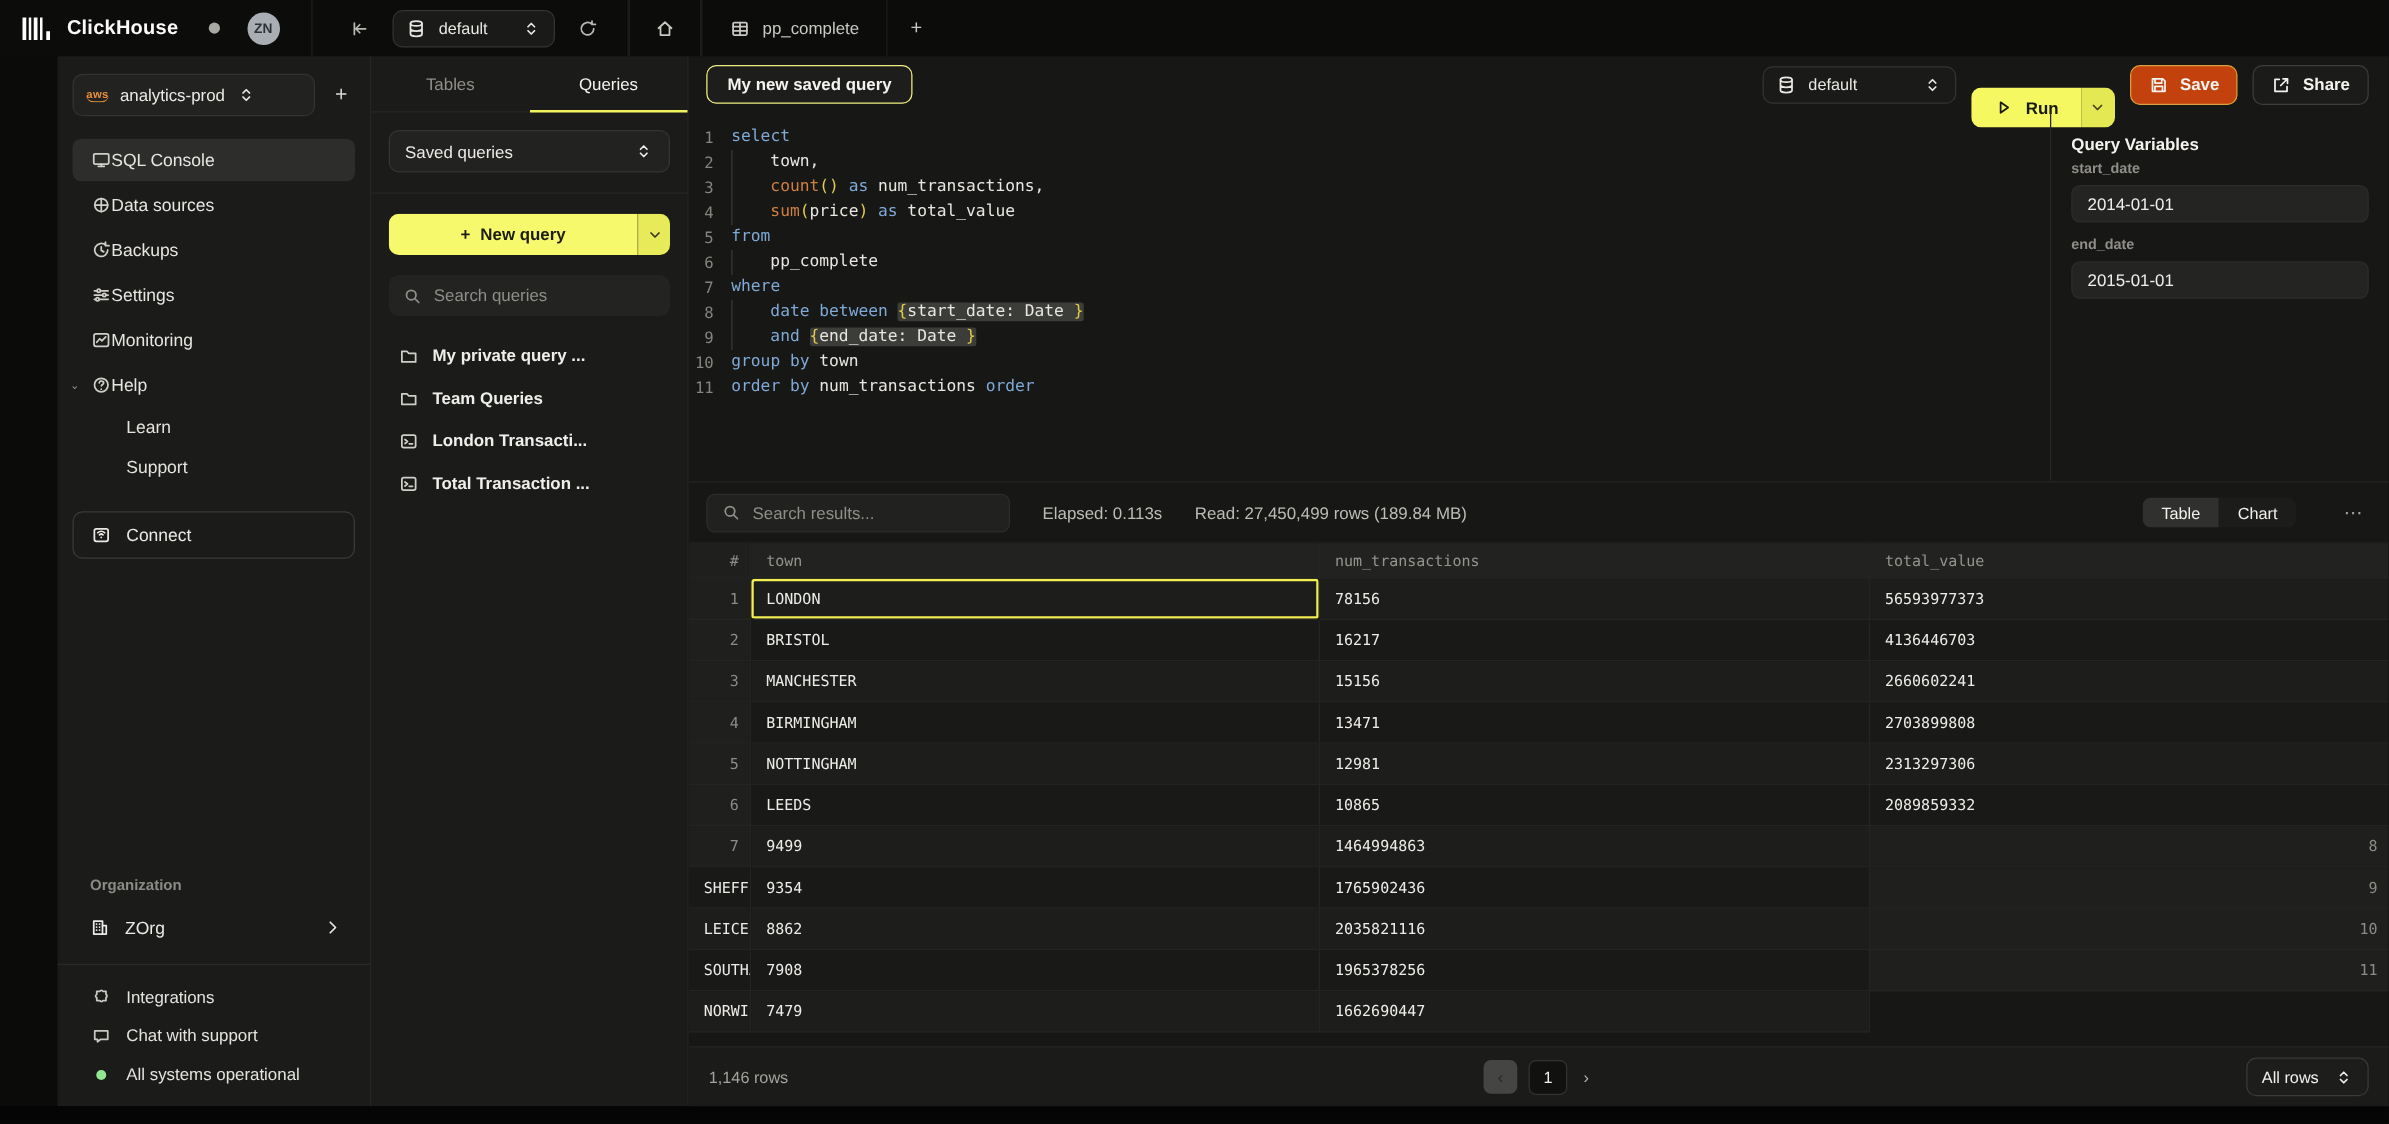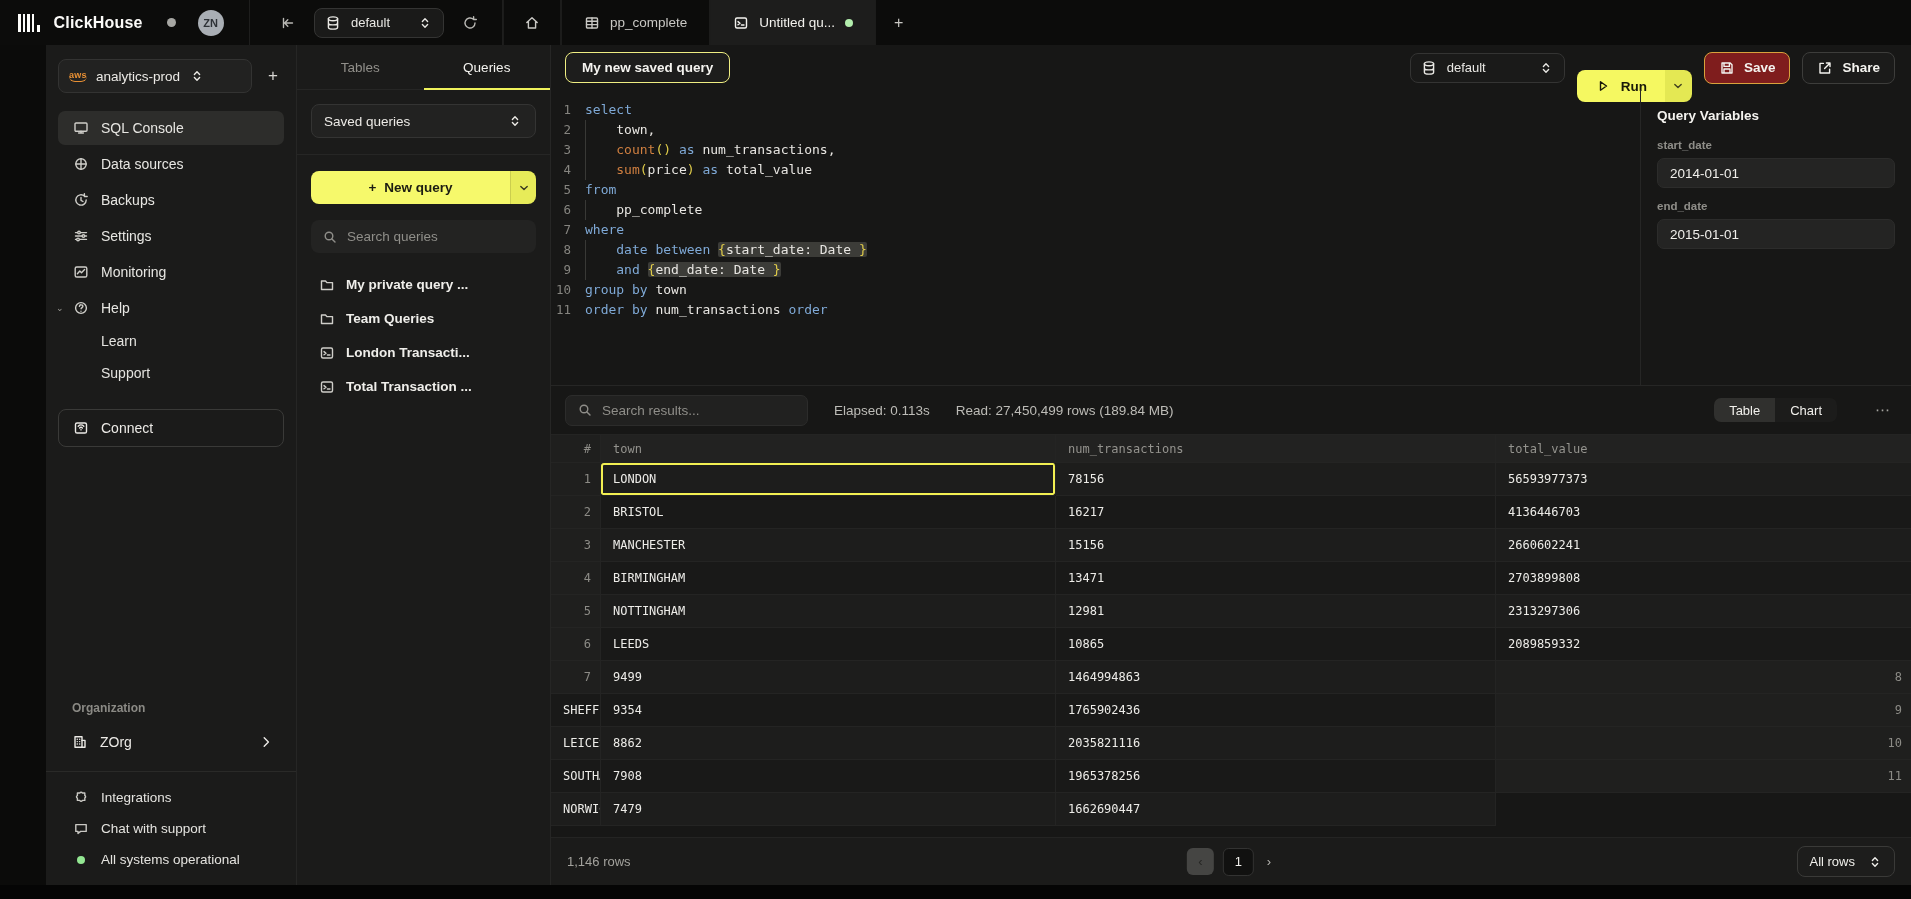--- a/index.html
+++ b/index.html
@@ -30,21 +30,21 @@
   
   .main-row { flex:1; display:flex; min-height:0;padding-left:46px; }
 
   
   .sidebar { width:250px; background:#1b1b1a; display:flex; flex-direction:column; padding:14px 12px 10px 12px; }
   .service-row { display:flex; align-items:center; gap:10px; }
   .service-select { flex:1; display:flex; align-items:center; gap:9px; background:#222221; border:1px solid #333332; border-radius:8px; height:34px; padding:0 10px; font-size:13.5px; color:#eceae6; }
   .aws-mark { color:#e89034; font-weight:700; font-size:9px; letter-spacing:.3px; border-bottom:1.5px solid #e89034; border-radius:0 0 6px 6px; padding-bottom:1px; }
   .side-plus { color:#d7d6d2; font-size:17px; padding:0 6px; cursor:pointer; }
   .nav-list { margin-top:18px; display:flex; flex-direction:column; gap:2px; }
-  .nav-item { display:flex; align-items:center; gap:12px; height:34px; padding:0 10px 0 14px; border-radius:7px; color:#e7e6e2; font-size:14px; font-weight:500; cursor:pointer; position:relative; }
+  .nav-item { display:flex; align-items:center; height:34px; padding:0 10px 0 14px; border-radius:7px; color:#e7e6e2; font-size:14px; font-weight:500; cursor:pointer; position:relative; }
   .nav-item.active { background:#2d2d2b; }
   .nav-item .nicon { width:17px; display:flex; justify-content:center; color:#cfcec9; }
   .nav-item .exp { position:absolute; left:-2px; color:#9b9a95; font-size:9px; }
   .sub-item { height:32px; padding-left:43px; display:flex; align-items:center; border-radius:7px; color:#e4e3df; font-size:14px; cursor:pointer; }
   .connect-btn { margin-top:20px; display:flex; align-items:center; gap:12px; border:1px solid #39393734; border:1px solid #3a3a38; border-radius:8px; height:38px; padding:0 14px; color:#eceae6; font-size:14px; font-weight:500; cursor:pointer; }
   .side-spacer { flex:1; }
   .org-label { font-size:12px; color:#8b8a85; font-weight:600; padding-left:14px; margin-bottom:10px; }
   .org-row { display:flex; align-items:center; gap:12px; padding:0 10px 0 14px; height:34px; color:#eceae6; font-size:14px; cursor:pointer; }
   .org-row .grow { flex:1; }
   .side-divider { border-top:1px solid #2a2a28; margin:12px -12px 10px -12px; }
@@ -71,37 +71,37 @@
   .q-item .nicon { width:16px; display:flex; justify-content:center; color:#cfcec9; }
 
   
   .main { flex:1; background:#171716; display:flex; flex-direction:column; min-width:0; }
   .main-toolbar { height:45px; flex:0 0 45px; display:flex; align-items:center; padding:0 16px 0 14px; gap:12px; }
   .query-tab { background:#1d1d1c; border:1px solid #efee82; border-radius:8px; height:31px; display:flex; align-items:center; padding:0 16px; font-size:13.5px; font-weight:600; color:#f4f3ef; cursor:pointer; }
   .mt-spacer { flex:1; }
   .run-btn { display:flex; height:32px; border-radius:8px; overflow:hidden; cursor:pointer;margin-top:37px; }
   .run-main { background:#f5f861; color:#191909; display:flex; align-items:center; gap:10px; padding:0 18px; font-size:13.5px; font-weight:600; }
   .run-caret { width:27px; background:#e4e853; color:#43431f; display:flex; align-items:center; justify-content:center; }
-  .save-btn { display:flex; align-items:center; gap:9px; height:32px; border:1.5px solid #d9a23c; background:#7f1d1d; border-radius:8px; padding:0 14px; font-size:13.5px; font-weight:600; color:#f4f3ef; cursor:pointer; }
+  .save-btn { display:flex; align-items:center; gap:9px; height:32px; border:1.5px solid #d9a23c; background:#c2410c; border-radius:8px; padding:0 14px; font-size:13.5px; font-weight:600; color:#f4f3ef; cursor:pointer; }
   .share-btn { display:flex; align-items:center; gap:9px; height:32px; border:1px solid #3d3d3b; background:#1b1b1a; border-radius:8px; padding:0 14px; font-size:13.5px; font-weight:600; color:#f4f3ef; cursor:pointer; }
 
   .editor-row { height:296px; flex:0 0 296px; display:flex; border-bottom:1px solid #262625; }
   .editor { flex:1; padding:10px 0 0 0; font-family:"DejaVu Sans Mono", monospace; font-size:13px; line-height:20px; overflow:hidden; }
   .code-line { display:flex; height:20px; }
   .code-line .ln { width:34px; flex:0 0 34px; text-align:right; padding-right:14px; color:#85847f; font-size:12.5px; }
   .code-line .code { white-space:pre; color:#e8e6e2; }
   .tok-kw { color:#7fa9d6; }
   .tok-fn { color:#cf7f40; }
   .tok-br { color:#e0cc4a; }
   .tok-prm { background:#3c3c38; border-radius:2px; }
   .ind-guide { display:inline-block; width:4ch; border-left:1px solid #39393622; border-left:1px solid #393936; height:20px; vertical-align:bottom; }
 
   .variables { width:271px; flex:0 0 271px; border-left:1px solid #262625; padding:18px 16px; }
   .vars-title { font-size:13.5px; font-weight:700; color:#f4f3ef; }
-  .var-label { margin-top:16px; font-size:11.5px; font-weight:600; color:#8f8e89; }
+  .var-label { margin-top:6px; font-size:11.5px; font-weight:600; color:#8f8e89; }
   .var-input { margin-top:7px; background:#242423; border:1px solid #2c2c2b; border-radius:7px; height:30px; display:flex; align-items:center; padding:0 12px; font-size:13.5px; color:#f0efeb; }
   .var-input + .var-label { margin-top:12px; }
 
   
   .results { flex:1; display:flex; flex-direction:column; min-height:0; }
   .results-toolbar { height:48px; flex:0 0 48px; display:flex; align-items:center; padding:0 16px 0 14px; gap:26px; }
   .res-search { width:243px; display:flex; align-items:center; gap:9px; background:#212120; border:1px solid #2c2c2b; border-radius:7px; height:31px; padding:0 11px; color:#8f8e89; font-size:13.5px; }
   .res-meta { color:#bdbcb7; font-size:13.5px; }
   .res-spacer { flex:1; }
   .view-toggle { display:flex; border-radius:7px; overflow:hidden; }
@@ -182,30 +182,20 @@
           </span>
       </div>
       <div class="tb-tab">
         <span>
             <svg width="16" height="16" viewBox="0 0 16 16" fill="none" stroke="currentColor" stroke-width="1.4" stroke-linecap="round" stroke-linejoin="round">
               <rect x="2.5" y="3" width="11" height="10" rx="1"></rect>
               <path d="M2.5 6.3h11M2.5 9.6h11M8 3v10"></path>
             </svg>
           </span>
         <span>pp_complete</span>
-      </div>
-      <div class="tb-tab active">
-        <span>
-            <svg width="16" height="16" viewBox="0 0 16 16" fill="none" stroke="currentColor" stroke-width="1.4" stroke-linecap="round" stroke-linejoin="round">
-              <rect x="2.5" y="3" width="11" height="10" rx="1.5"></rect>
-              <path d="M5 6.6 7 8.2 5 9.8M8.4 10h2.6"></path>
-            </svg>
-          </span>
-        <span>Untitled qu...</span>
-        <span class="unsaved-dot"></span>
       </div>
       <div class="tb-plus">+</div>
     </div>
   </header>
 
   <div class="main-row">
 
     <aside class="sidebar">
       <div class="service-row">
         <div class="service-select">

